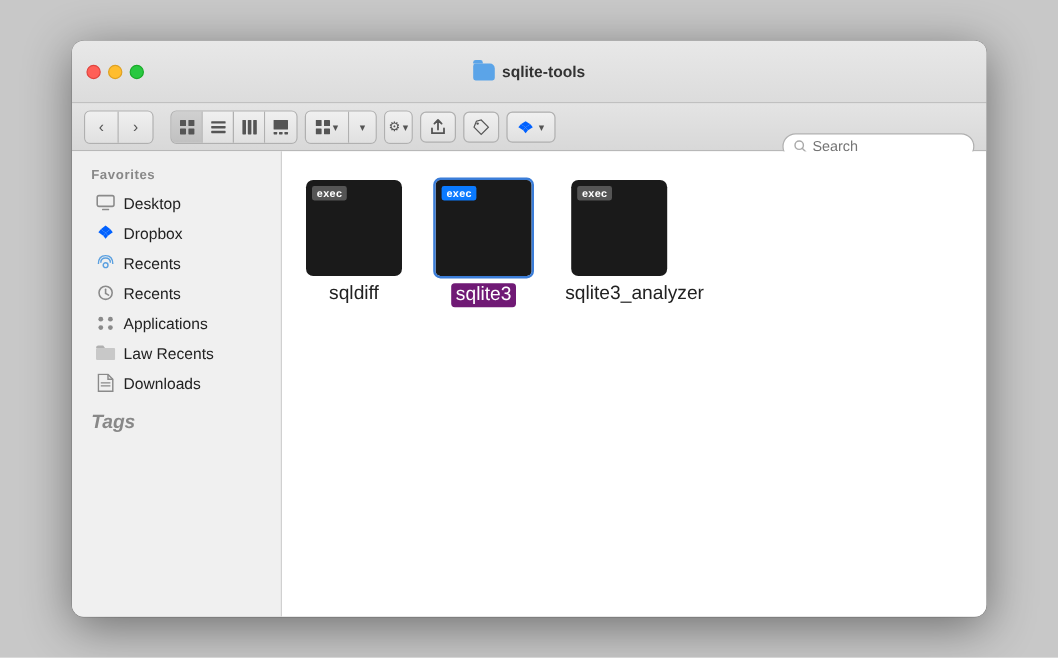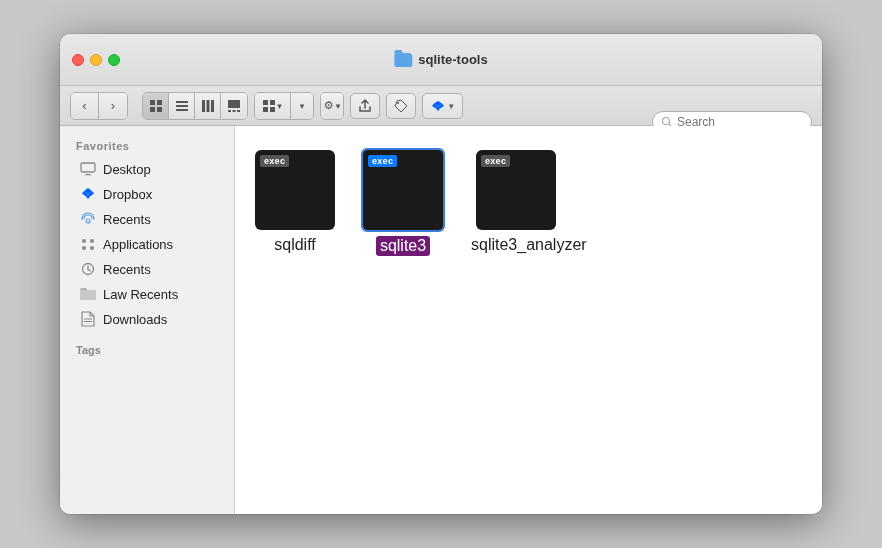--- a/index.html
+++ b/index.html
@@ -233,24 +233,25 @@
     .sidebar-icon {
       width: 16px;
       height: 16px;
       display: flex;
       align-items: center;
       justify-content: center;
       font-size: 14px;
       flex-shrink: 0;
     }
     .tags-header {
-      font-size: 11px;
+      font-size: 16px;
       font-weight: 700;
       color: #888;
       padding: 12px 16px 4px 16px;
+      font-style: italic;
     }
     
     .content {
       flex: 1;
       background: white;
       padding: 20px 16px;
       display: flex;
       gap: 20px;
       align-items: flex-start;
       overflow: auto;
@@ -441,38 +442,38 @@
             <path d="M4,8 Q4,4 8,4 Q12,4 12,8" fill="none" stroke="#5ba0e0" stroke-width="1.2"></path>
             <path d="M2,9 Q2,2 8,2 Q14,2 14,9" fill="none" stroke="#5ba0e0" stroke-width="1.2"></path>
           </svg>
         </div>
         <span>Recents</span>
       </div>
 
       <div class="sidebar-item">
         <div class="sidebar-icon">
           <svg width="16" height="16" viewBox="0 0 16 16">
+            <circle cx="8" cy="8" r="5.5" fill="none" stroke="#8a8a8a" stroke-width="1.3"></circle>
+            <line x1="8" y1="5" x2="8" y2="8.5" stroke="#8a8a8a" stroke-width="1.3" stroke-linecap="round"></line>
+            <line x1="8" y1="8.5" x2="10.5" y2="10" stroke="#8a8a8a" stroke-width="1.3" stroke-linecap="round"></line>
+          </svg>
+        </div>
+        <span>Recents</span>
+      </div>
+
+      <div class="sidebar-item">
+        <div class="sidebar-icon">
+          <svg width="16" height="16" viewBox="0 0 16 16">
             <circle cx="4" cy="5" r="2" fill="#8a8a8a"></circle>
             <circle cx="12" cy="5" r="2" fill="#8a8a8a"></circle>
             <circle cx="4" cy="12" r="2" fill="#8a8a8a"></circle>
             <circle cx="12" cy="12" r="2" fill="#8a8a8a"></circle>
           </svg>
         </div>
         <span>Applications</span>
-      </div>
-
-      <div class="sidebar-item">
-        <div class="sidebar-icon">
-          <svg width="16" height="16" viewBox="0 0 16 16">
-            <circle cx="8" cy="8" r="5.5" fill="none" stroke="#8a8a8a" stroke-width="1.3"></circle>
-            <line x1="8" y1="5" x2="8" y2="8.5" stroke="#8a8a8a" stroke-width="1.3" stroke-linecap="round"></line>
-            <line x1="8" y1="8.5" x2="10.5" y2="10" stroke="#8a8a8a" stroke-width="1.3" stroke-linecap="round"></line>
-          </svg>
-        </div>
-        <span>Recents</span>
       </div>
 
 
       <div class="sidebar-item">
         <div class="sidebar-icon">
           <svg width="16" height="14" viewBox="0 0 16 14">
             <rect x="0" y="3" width="16" height="10" rx="1" fill="#c8c8c8"></rect>
             <path d="M0,3 Q0,1 2,1 L6,1 L7.5,3 Z" fill="#b0b0b0"></path>
           </svg>
         </div>

